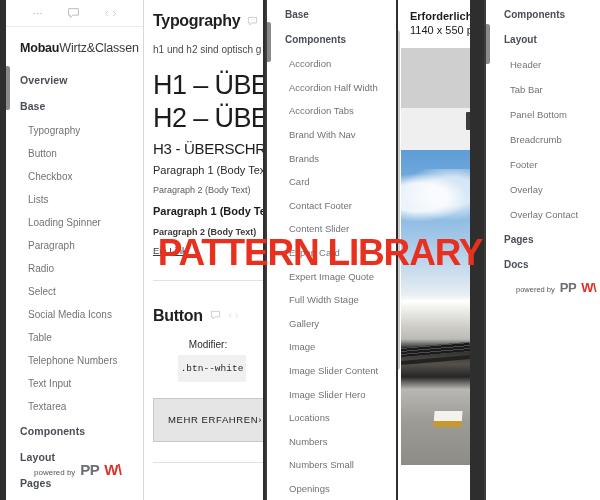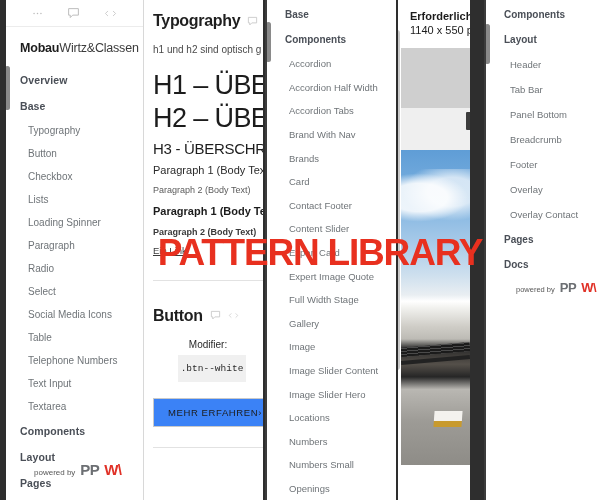--- a/index.html
+++ b/index.html
@@ -97,22 +97,22 @@
   .modifier-row { font-size: 10px; color: #2a2a2a; margin-top: 14px; display:flex; align-items:center; gap:5px; white-space:nowrap;flex-direction:column;}
   .code-chip {
     font-family: "Liberation Mono", monospace;
     font-size: 9.5px; background: #f0f0f0; color: #2a2a2a;
     padding: 8px 3px;
     margin-left: 8px;
   }
   .btn-demo {
     margin-top: 16px;
     border: 1px solid #c9c9c9;
-    background: #3b82f6;
-    height: 29px;
+    background: #e5e5e5;
+    height: 44px;
     width: 118px;
     display: flex; align-items: center; justify-content: space-between;
     padding: 0 10px 0 14px;
     font-size: 9.5px; letter-spacing: 0.6px; color: #1c1c1c;
     white-space: nowrap;
   }
 
   
   #panel-3 { left: 265px; width: 131px; border-left: 2px solid #3c3c3c; }
   .p3list { padding-top: 2px; }

